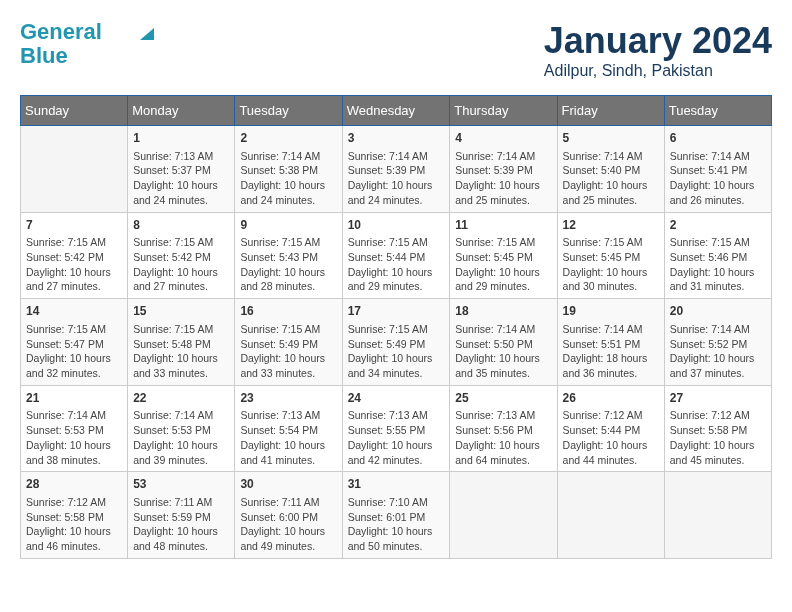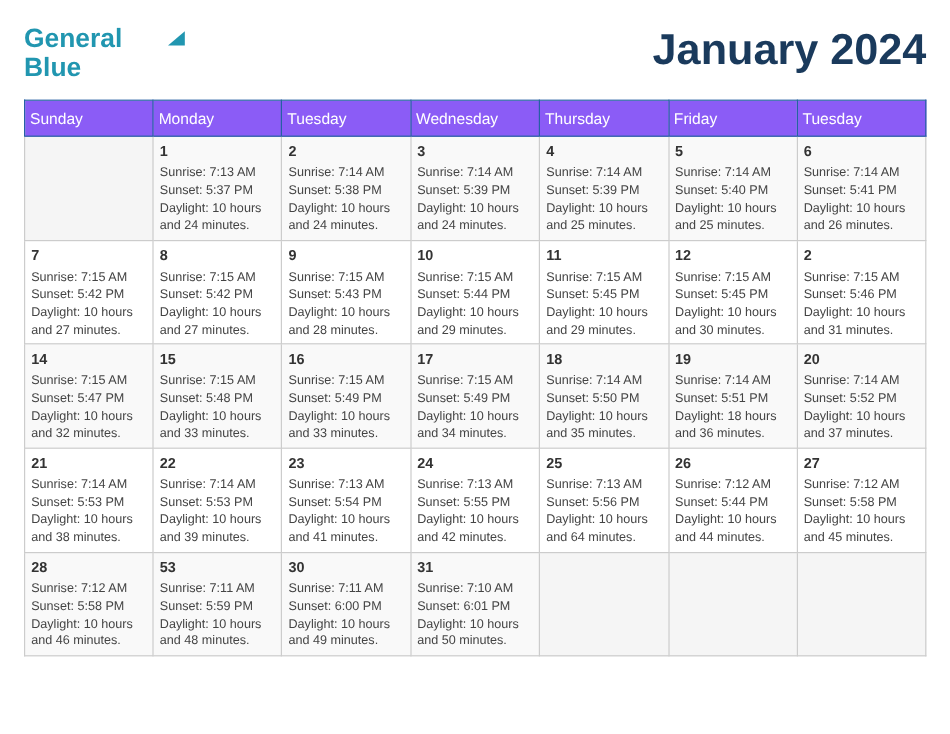--- a/index.html
+++ b/index.html
@@ -40,21 +40,21 @@
     .calendar-subtitle {
       font-size: 16px;
       color: #1a3a5c;
     }
     table {
       width: 100%;
       border-collapse: collapse;
       font-size: 11px;
     }
     thead tr {
-      background-color: #8b5cf6;
+      background-color: #737373;
       color: #fff;
     }
     thead th {
       padding: 7px 4px;
       text-align: left;
       font-size: 13px;
       font-weight: normal;
       border: 1px solid #2660a4;
     }
     tbody tr {
@@ -86,33 +86,34 @@
     .empty-cell {
       background: #f5f5f5 !important;
     }
   </style>
 </head>
 <body>
 
 <div class="header">
   <div class="logo">
     <div style="display:flex;flex-direction:column;align-items:flex-start;">
-      <div style="display:flex;align-items:center;gap:32px;">
+      <div style="display:flex;align-items:flex-end;gap:32px;">
         <span class="logo-text">
           <span>General</span>
         </span>
         <svg width="22" height="22" viewBox="0 0 22 22" style="margin-left:2px;margin-top:-2px;">
           <polygon points="4,18 18,18 18,6" fill="#2196b0"></polygon>
         </svg>
       </div>
       <span class="logo-text" style="color:#2196b0;font-size:22px;">Blue</span>
     </div>
   </div>
   <div class="title-section">
     <div class="calendar-title">January 2024</div>
+    <div class="calendar-subtitle">Adilpur, Sindh, Pakistan</div>
   </div>
 </div>
 
 <table>
   <thead>
     <tr>
     <th>Sunday</th>
         <th>Monday</th>
         <th>Tuesday</th>
         <th>Wednesday</th>

